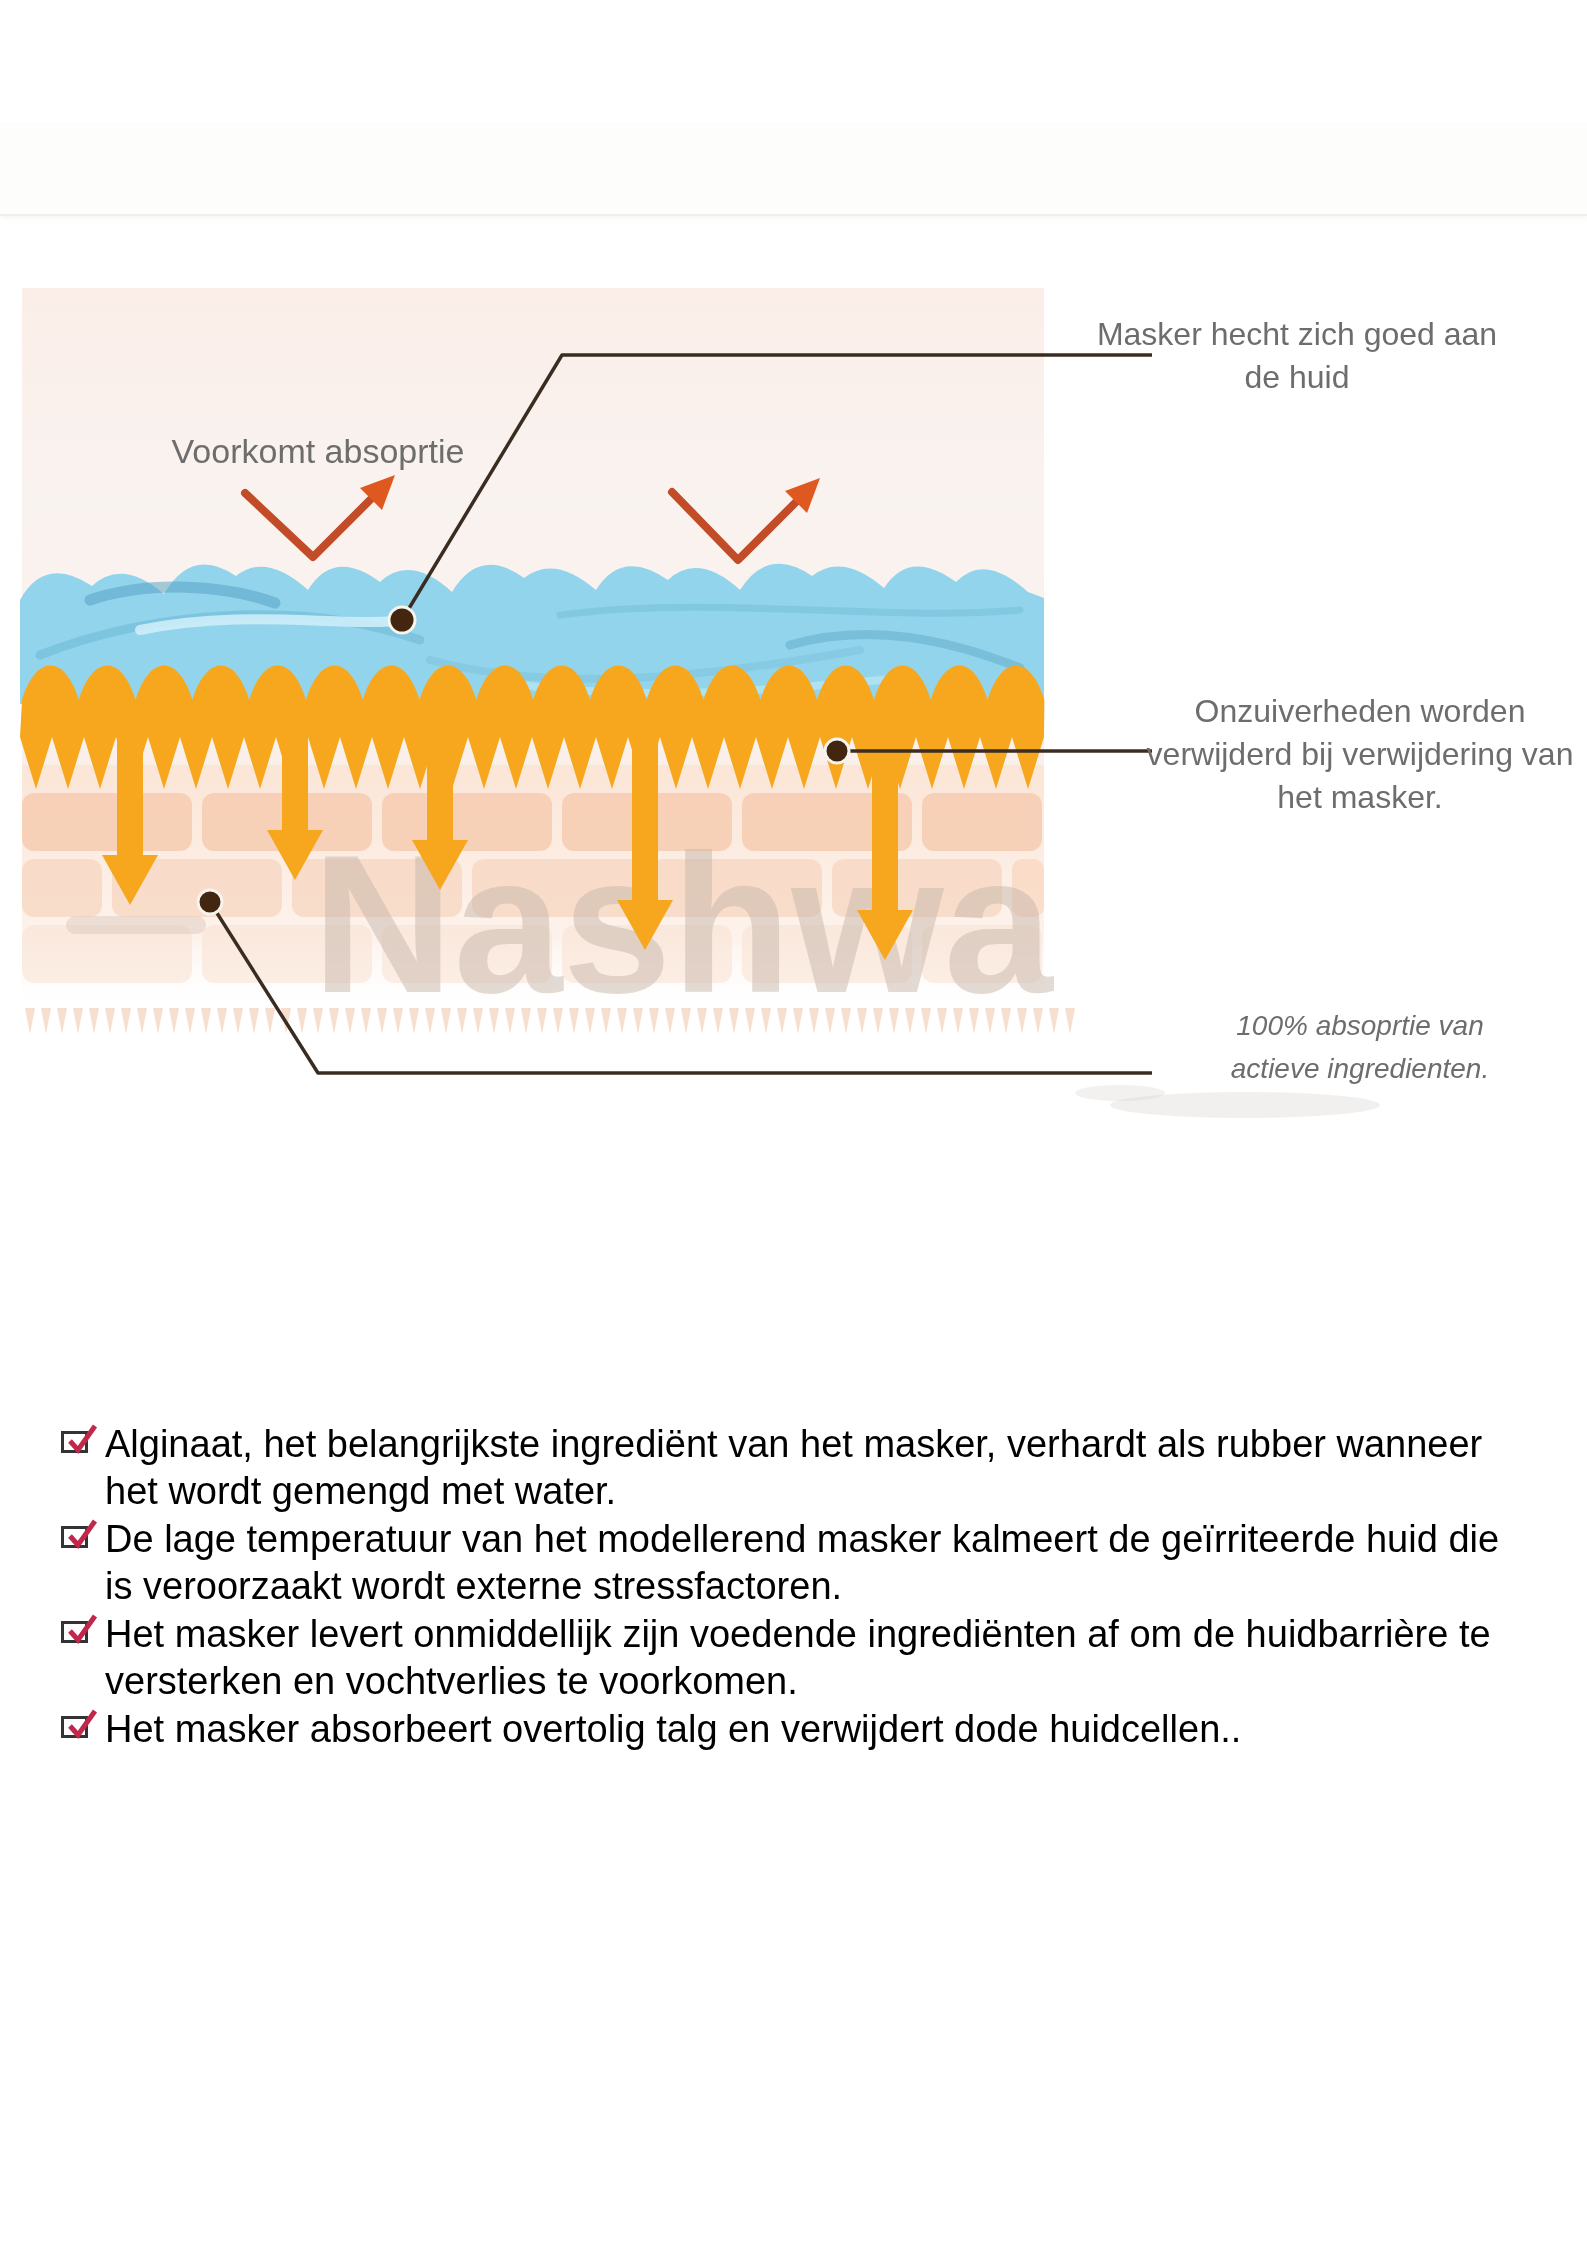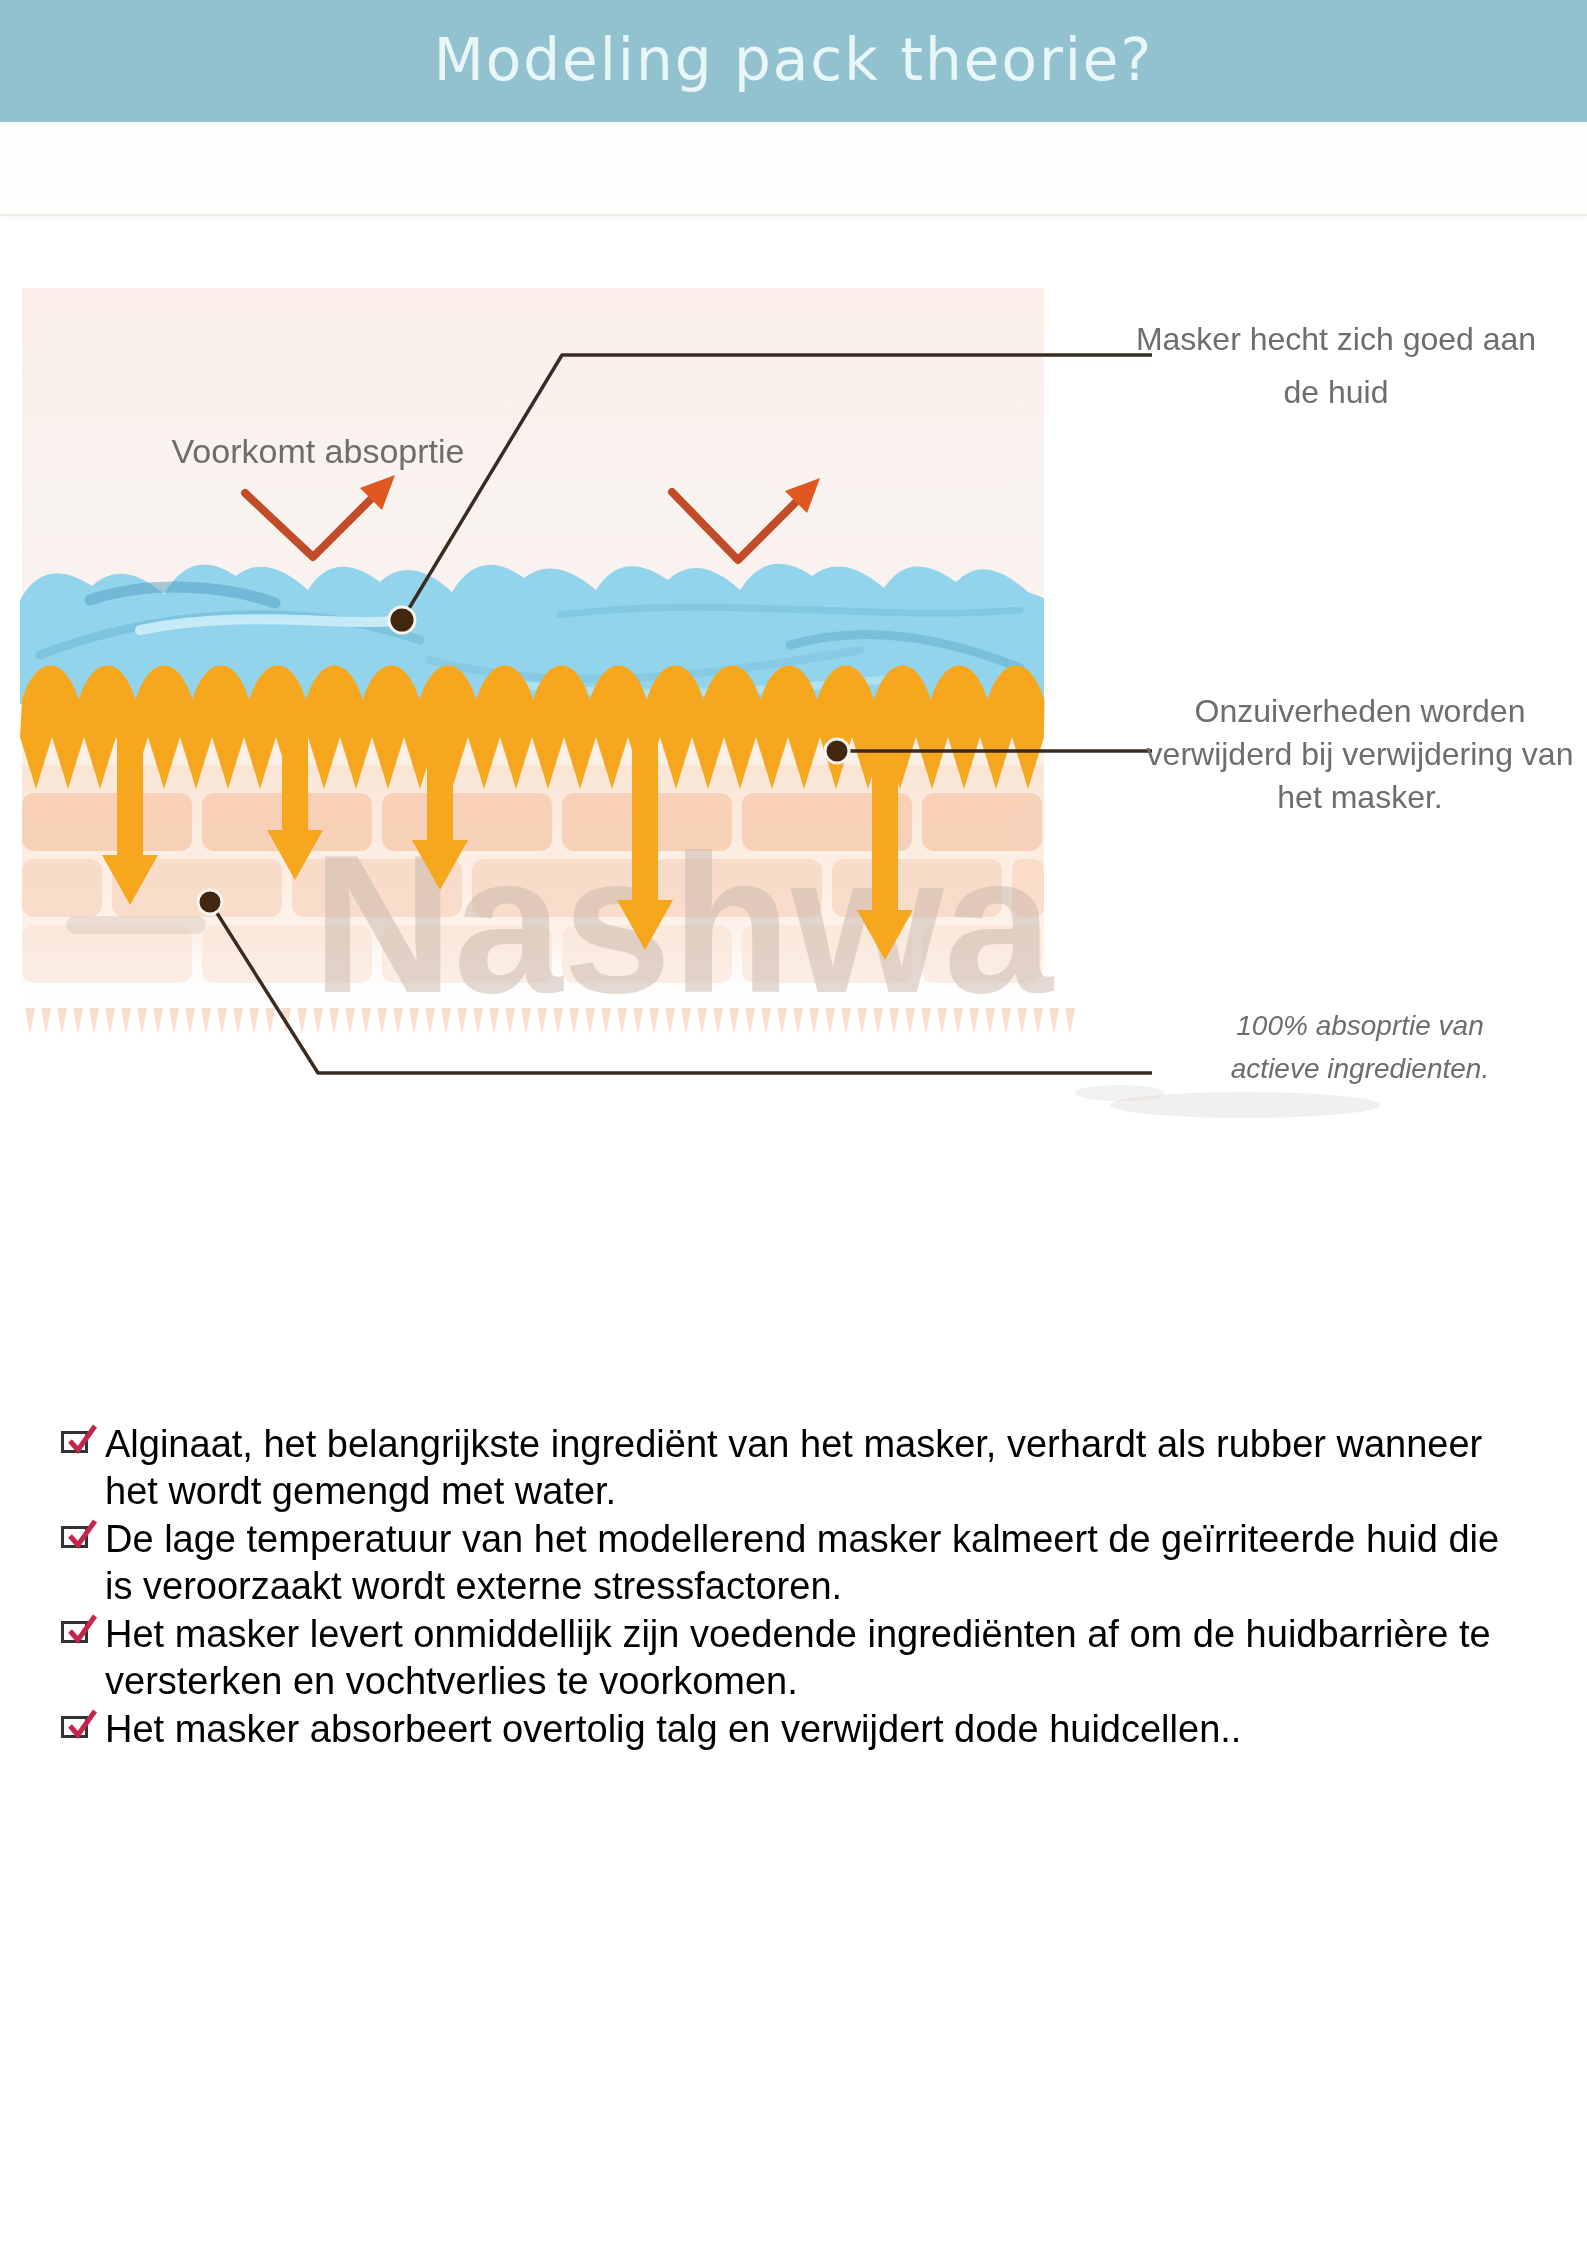--- a/index.html
+++ b/index.html
@@ -23,44 +23,41 @@
     box-shadow:0 3px 4px rgba(0,0,0,0.03);
   }
   
   #diagram-svg{position:absolute;left:0;top:0;width:1587px;height:2245px;pointer-events:none;}
   
   .diag-label{
     position:absolute;color:#6d6d6d;text-align:center;white-space:pre-line;
   }
   #evaporation-label{left:143px;top:431px;width:350px;font-size:34px;line-height:40px;}
   #external-label{left:555px;top:424px;width:410px;font-size:34px;line-height:40px;}
-  #adhesion-label{left:1121px;top:313px;width:430px;font-size:32px;line-height:53px;}
+  #adhesion-label{left:1082px;top:313px;width:430px;font-size:32px;line-height:43px;}
   #impurities-label{left:1145px;top:690px;width:430px;font-size:32px;line-height:43px;}
   #absorption-label{left:1145px;top:1004px;width:430px;font-size:28px;line-height:43px;font-style:italic;}
   
   #checklist{
     position:absolute;left:60px;top:1421px;width:1470px;
     color:#000000;font-size:38px;line-height:47px;
   }
   .check-item{display:flex;align-items:flex-start;margin:0 0 1px 0;}
   .cb{
     position:relative;flex:none;width:21px;height:16px;
     border:3px solid #333333;margin:10px 17px 0 1px;background:#ffffff;
   }
   .cb svg{position:absolute;left:0px;top:-12px;overflow:visible;}
   .check-text{flex:1 1 auto;max-width:1420px;}
 </style>
 </head>
 <body>
 
 <div id="page">
 
-  <div id="header">
-    <div id="page-title">Modeling pack theorie?</div>
-  </div>
 
   <div id="content-card"></div>
 
   <svg id="diagram-svg" viewBox="0 0 1587 2245" xmlns="http://www.w3.org/2000/svg">
     <defs>
       <linearGradient id="bgPink" x1="0" y1="0" x2="0" y2="1">
         <stop offset="0" stop-color="#fbeee8"></stop>
         <stop offset="0.45" stop-color="#f9f3f0"></stop>
         <stop offset="1" stop-color="#fbefe9"></stop>
       </linearGradient>

